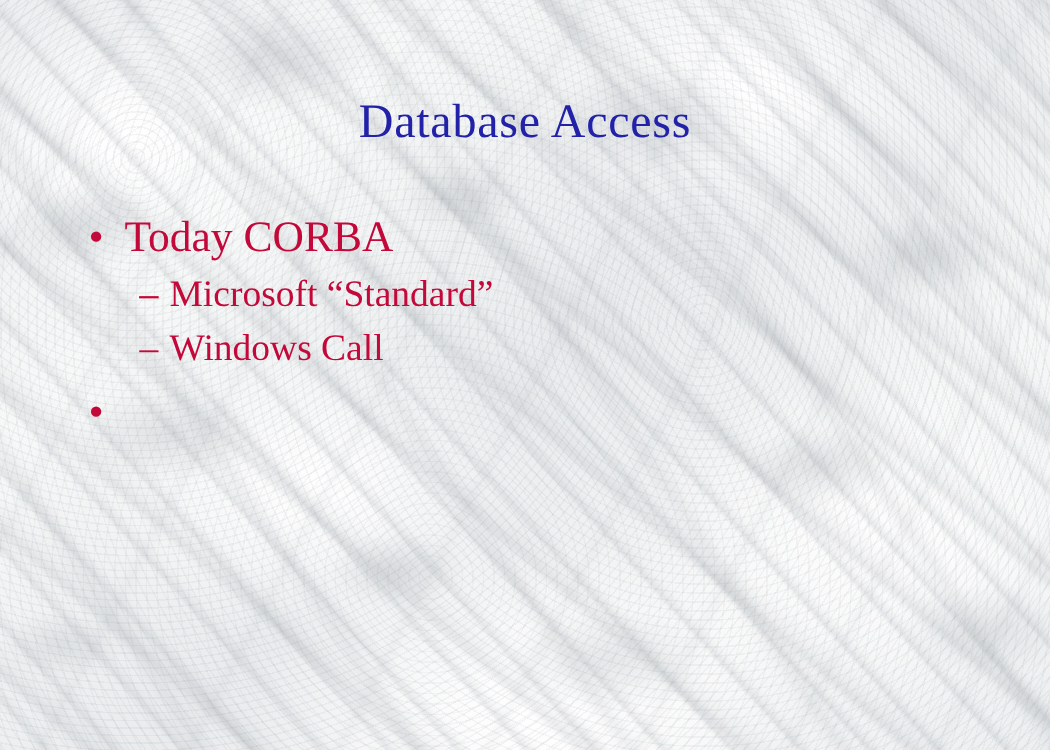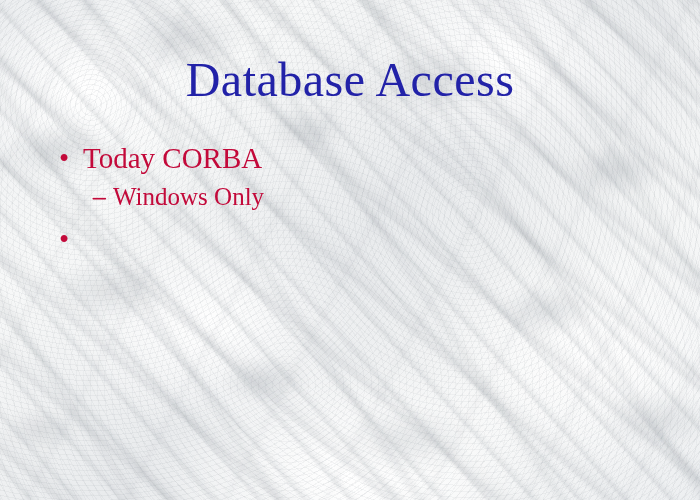--- a/index.html
+++ b/index.html
@@ -132,21 +132,21 @@
     position: absolute;
     inset: 0;
   }
 
   .slide-title {
     position: absolute;
     top: 57px;
     left: 0;
     width: 700px;
     text-align: center;
-    font-size: 48px;
+    font-size: 32px;
     line-height: 46px;
     letter-spacing: 0.5px;
     color: #2222a8;
     white-space: nowrap;
   }
 
   .body-block {
     position: absolute;
     top: 140px;
     left: 55px;
@@ -219,25 +219,26 @@
       </div>
 
       <div class="sub-list">
 
         <div class="bullet-l2">
           <span class="marker">–</span>
         </div>
 
         <div class="bullet-l2">
           <span class="marker">–</span>
+          <span>Microsoft “Standard”</span>
         </div>
 
         <div class="bullet-l2">
           <span class="marker">–</span>
-          <span>Windows Only</span>
+          <span>Windows Call</span>
         </div>
 
       </div>
 
       <div class="bullet-l1" style="margin-top:6px;">
         <span class="marker">•</span>
       </div>
 
     </div>
   </div>

